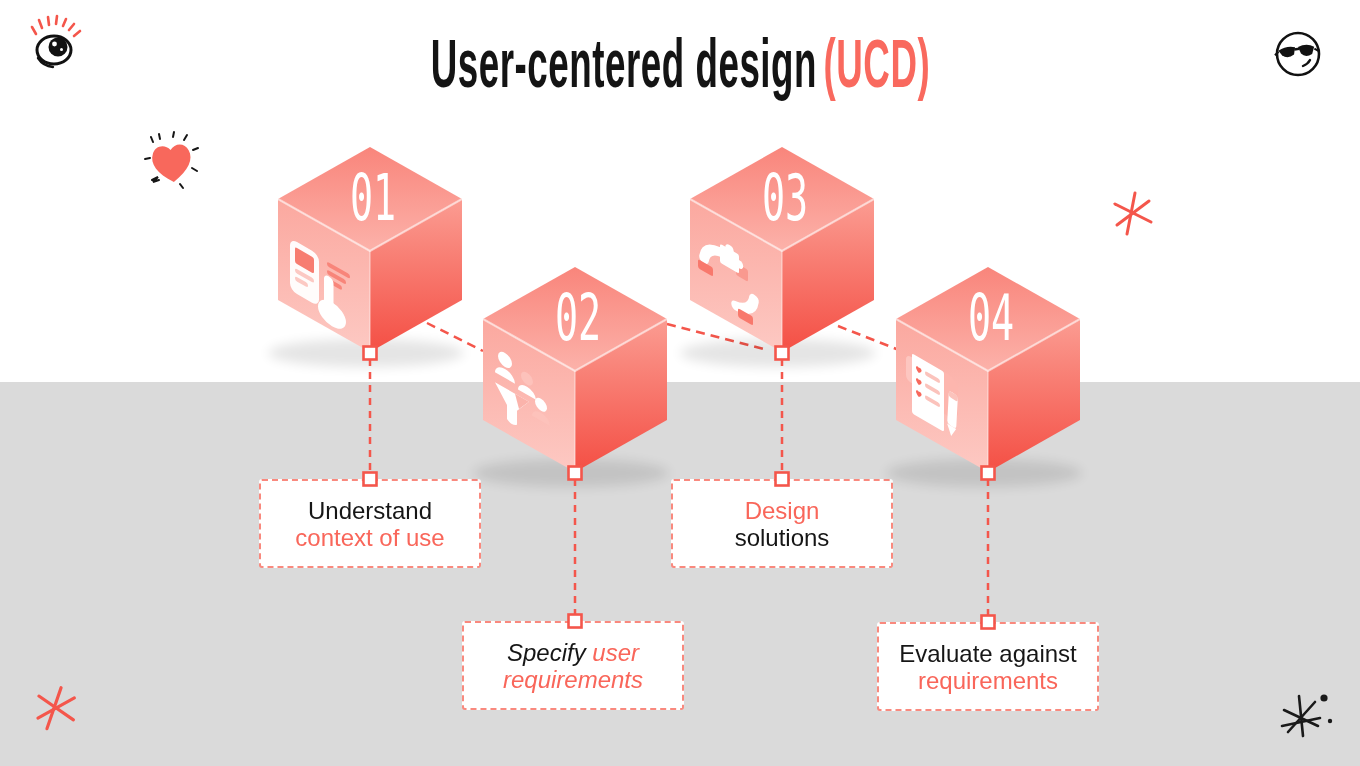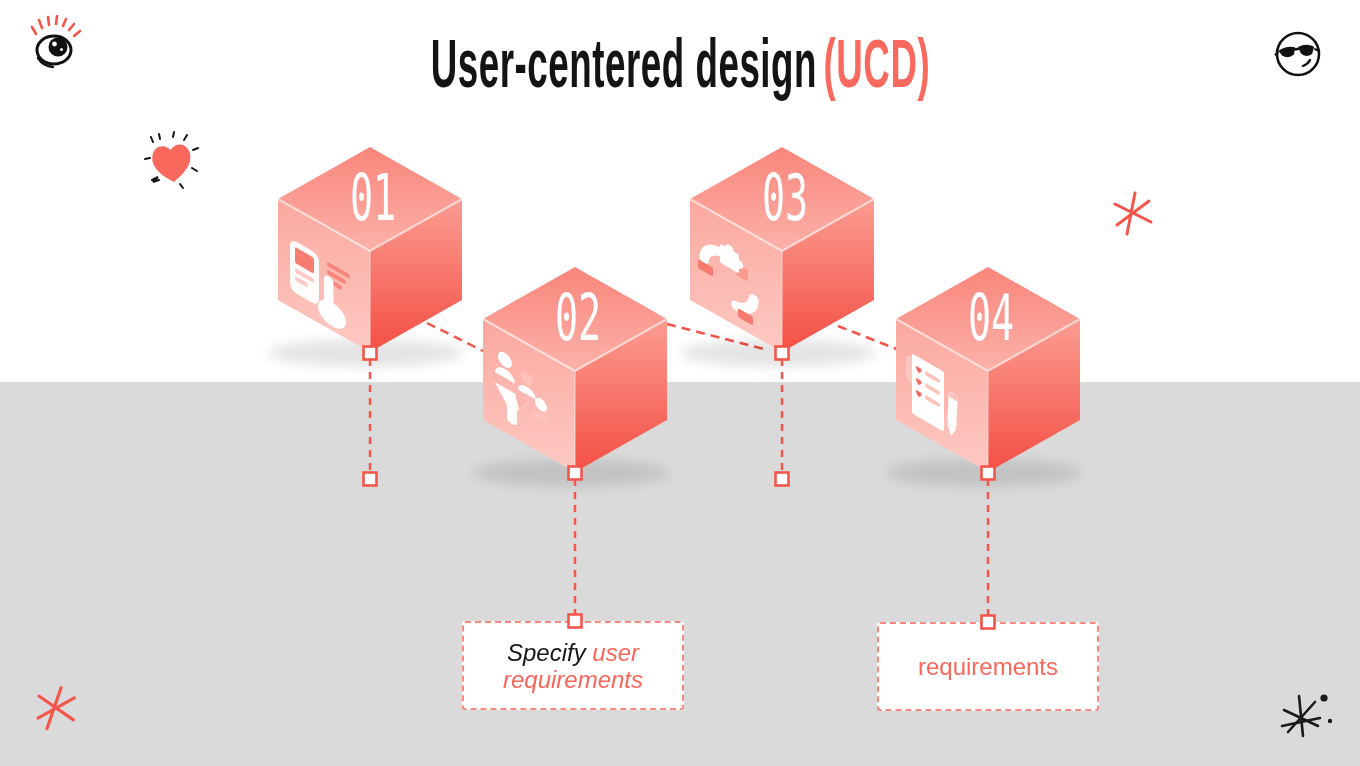--- a/index.html
+++ b/index.html
@@ -28,25 +28,34 @@
 <div class="canvas">
 
   <div class="gray-band"></div>
 
   <div class="title-wrap">
     <div class="title-inner">
       <span>User-centered design</span><span class="title-accent">(UCD)</span>
     </div>
   </div>
 
+  <div class="label-box" style="left:259px;top:479px;">
+    <div><span>Understand</span><span class="accent"></span></div>
+    <div><span></span><span class="accent">context of use</span></div>
+  </div>
   <div class="label-box" style="left:462px;top:621px;font-style:italic;">
     <div><span>Specify </span><span class="accent">user</span></div>
     <div><span></span><span class="accent">requirements</span></div>
   </div>
+  <div class="label-box" style="left:671px;top:479px;">
+    <div><span class="accent">Design</span><span></span></div>
+    <div><span>solutions</span><span class="accent"></span></div>
+  </div>
   <div class="label-box" style="left:877px;top:622px;">
+    <div><span>Evaluate against</span><span class="accent"></span></div>
     <div><span></span><span class="accent">requirements</span></div>
   </div>
 
   <svg class="scene" width="1360" height="766" viewBox="0 0 1360 766">
     <defs>
       <linearGradient id="gTop" x1="0" y1="0" x2="0" y2="1">
         <stop offset="0" stop-color="#f9857b"></stop>
           <stop offset="1" stop-color="#fcb2aa"></stop>
       </linearGradient>
       <linearGradient id="gLeft" x1="0" y1="0" x2="0" y2="1">

